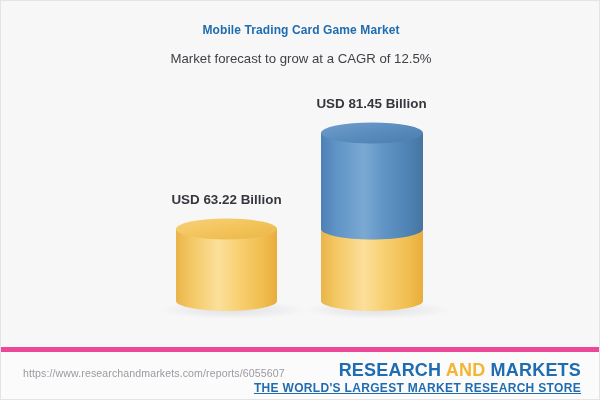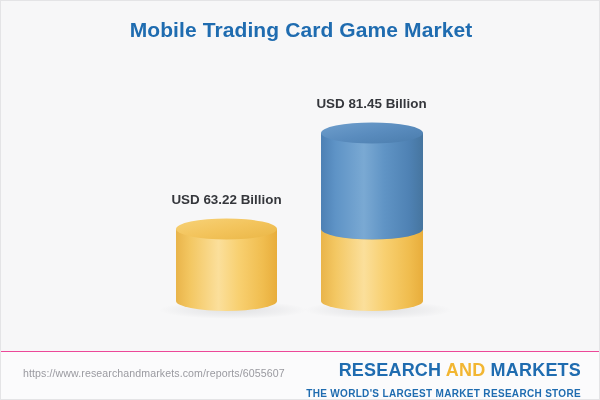--- a/index.html
+++ b/index.html
@@ -23,21 +23,21 @@
 
   
   .header {
     position: absolute;
     left: 0;
     top: 18px;
     width: 600px;
     text-align: center;
   }
   .chart-title {
-    font-size: 21px;
+    font-size: 12px;
     font-weight: bold;
     color: #1f6cb0;
     letter-spacing: 0.1px;
     line-height: 22px;
   }
   .chart-subtitle {
     margin-top: 9px;
     font-size: 13.2px;
     font-weight: normal;
     color: #3f4146;
@@ -99,21 +99,21 @@
   }
 
   
   .footer {
     position: absolute;
     left: 0;
     bottom: 0;
     width: 600px;
     height: 47px;
     background: #fbfbfc;
-    border-top: 1px solid #ec4899;
+    border-top: 5px solid #ec4899;
   }
   .footer-url {
     position: absolute;
     left: 22px;
     top: 15px;
     font-size: 10.6px;
     color: #9a9aa0;
     letter-spacing: 0.1px;
     white-space: nowrap;
   }
@@ -126,35 +126,37 @@
   .logo-main {
     font-size: 18px;
     font-weight: bold;
     color: #1f6cb0;
     letter-spacing: 0.2px;
     line-height: 19px;
     white-space: nowrap;
   }
   .logo-main .accent { color: #f2b632; }
   .logo-tag {
-    margin-top: 8px;
-    font-size: 10px;
+    margin-top: 1px;
+    font-size: 12px;
     font-weight: bold;
     color: #1f6cb0;
     letter-spacing: 0.32px;
     white-space: nowrap;
+    text-decoration: underline;
   }
 </style>
 </head>
 <body>
 
 <div id="infographic">
 
   <div class="header">
     <div class="chart-title">Mobile Trading Card Game Market</div>
+    <div class="chart-subtitle">Market forecast to grow at a CAGR of 12.5%</div>
   </div>
 
   <div class="plot">
 
     <svg class="cylinder-svg" viewBox="0 0 600 352">
       <defs>
 
         <linearGradient id="gYellowBody" x1="0" y1="0" x2="1" y2="0">
           <stop offset="0%" stop-color="#e9b44a"></stop>
           <stop offset="14%" stop-color="#f3c762"></stop>

